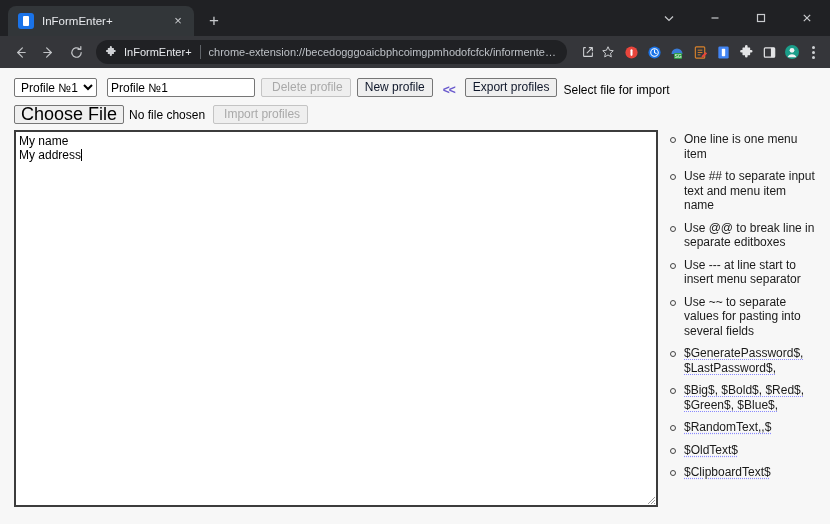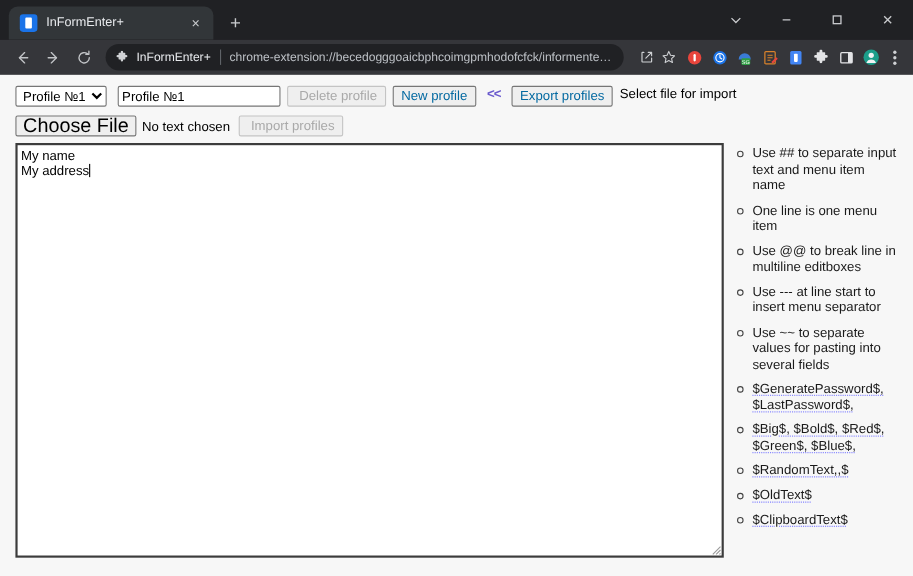--- a/index.html
+++ b/index.html
@@ -183,21 +183,21 @@
   .page {
     flex: 1 1 auto;
     background: #f7f7f7;
     position: relative;
     overflow: hidden;
     font-size: 12px;
     color: #000;
   }
   .row1 {
     display: flex;
-    align-items: flex-start;
+    align-items: flex-end;
     padding: 10px 0 0 14px;
     gap: 6px;
   }
   select.profile-select {
     font-family: "Liberation Sans", sans-serif;
     font-size: 12px;
     height: 19px;
     padding: 0 2px;
     border: 1px solid #767676;
     border-radius: 2px;
@@ -217,21 +217,21 @@
     margin-left: 4px;
   }
   button.btn {
     font-family: "Liberation Sans", sans-serif;
     font-size: 12px;
     height: 19px;
     padding: 0 7px;
     border: 1px solid #767676;
     border-radius: 2px;
     background: #efefef;
-    color: #0369a1;
+    color: #0f172a;
     line-height: 17px;
   }
   button.btn[disabled] {
     color: #a9a9a9;
     border-color: #c4c4c4;
     background: #efefef;
     padding-left: 10px;
   }
   a.collapse-link {
     color: #6a5acd;
@@ -499,40 +499,40 @@
       <input class="profile-name" type="text" value="Profile №1" style="">
       <button class="btn" disabled="">Delete profile</button>
       <button class="btn">New profile</button>
       <a class="collapse-link" href="#">&lt;&lt;</a>
       <button class="btn">Export profiles</button>
       <span class="import-label">Select file for import</span>
     </div>
 
     <div class="row2">
       <button class="file-btn">Choose File</button>
-      <span class="file-status">No text chosen</span>
+      <span class="file-status">No file chosen</span>
       <button class="btn" disabled="">Import profiles</button>
     </div>
 
     <div class="main">
 
       <div class="editor-wrap">
         <div class="editor" id="editor"><div>My name</div><div>My address<span class="caret"></span></div></div>
         <div class="resize-handle">
           <svg width="12" height="12" viewBox="0 0 12 12">
             <path d="M11 4 L4 11 M11 7 L7 11 M11 10 L10 11" stroke="#9a9a9a" stroke-width="1"></path>
           </svg>
         </div>
       </div>
 
       <div class="help">
         <ul id="help-list">
+            <li>One line is one menu item</li>
             <li>Use ## to separate input text and menu item name</li>
-            <li>One line is one menu item</li>
-            <li>Use @@ to break line in multiline editboxes</li>
+            <li>Use @@ to break line in separate editboxes</li>
             <li>Use --- at line start to insert menu separator</li>
             <li>Use ~~ to separate values for pasting into several fields</li>
             <li class="token">$GeneratePassword$, $LastPassword$,</li>
             <li class="token">$Big$, $Bold$, $Red$, $Green$, $Blue$,</li>
             <li class="token">$RandomText,,$</li>
             <li class="token">$OldText$</li>
             <li class="token">$ClipboardText$</li>
           </ul>
       </div>
 

